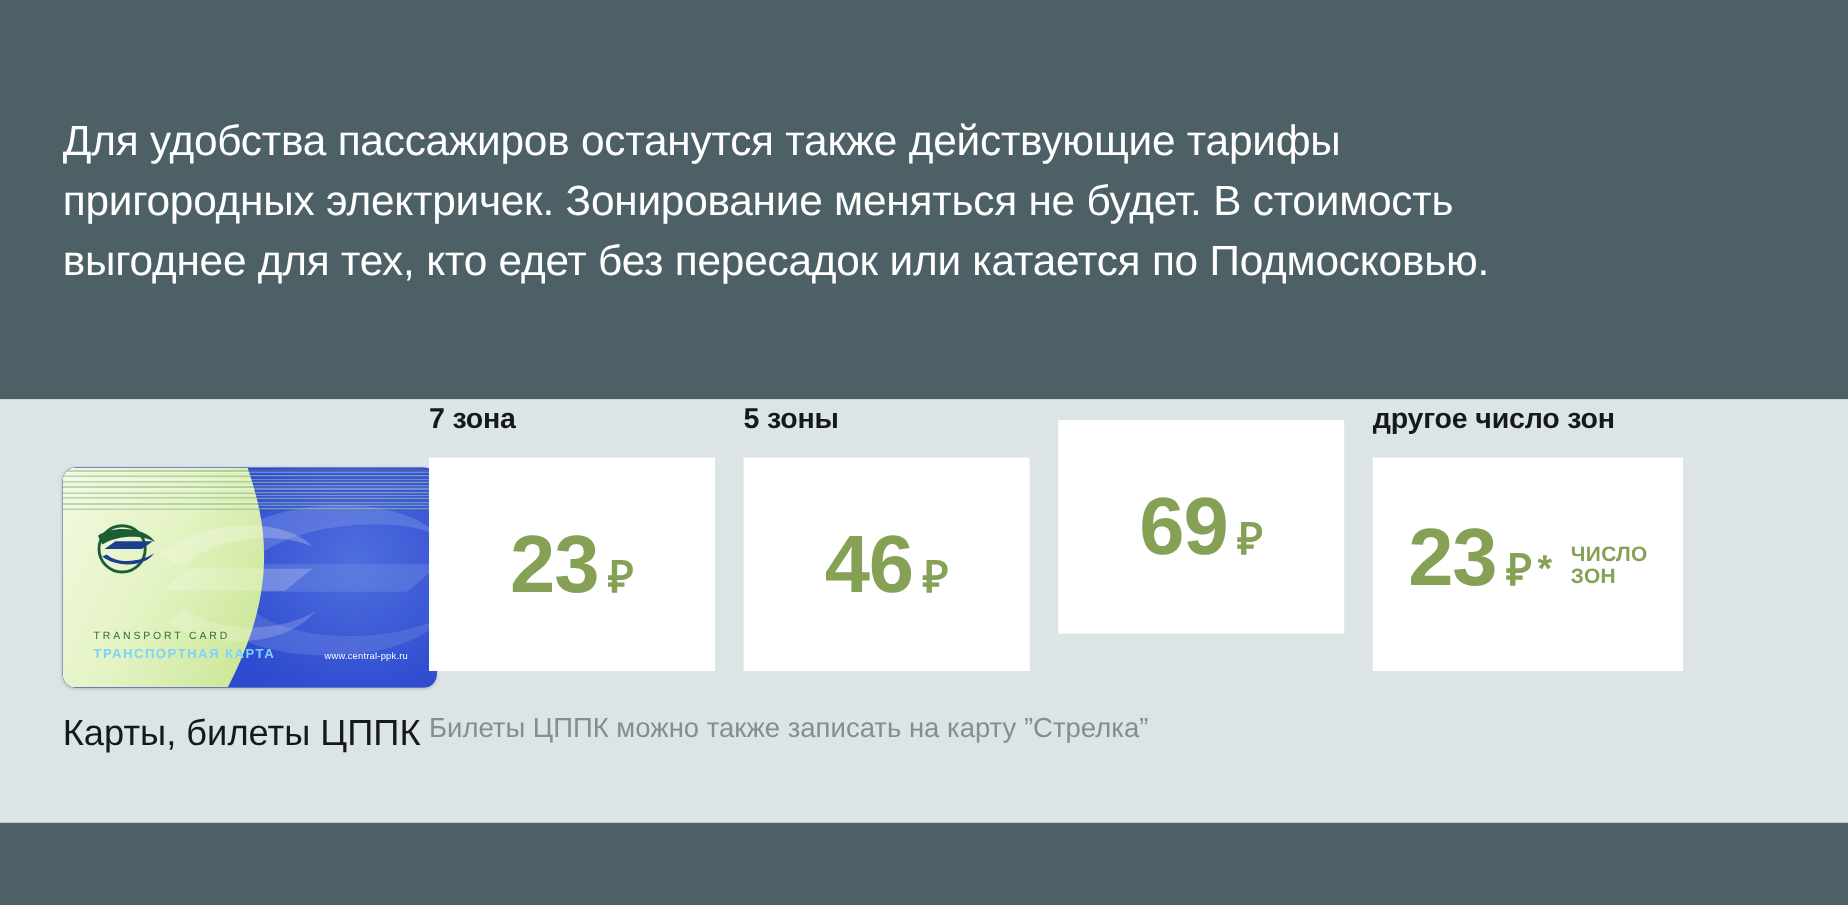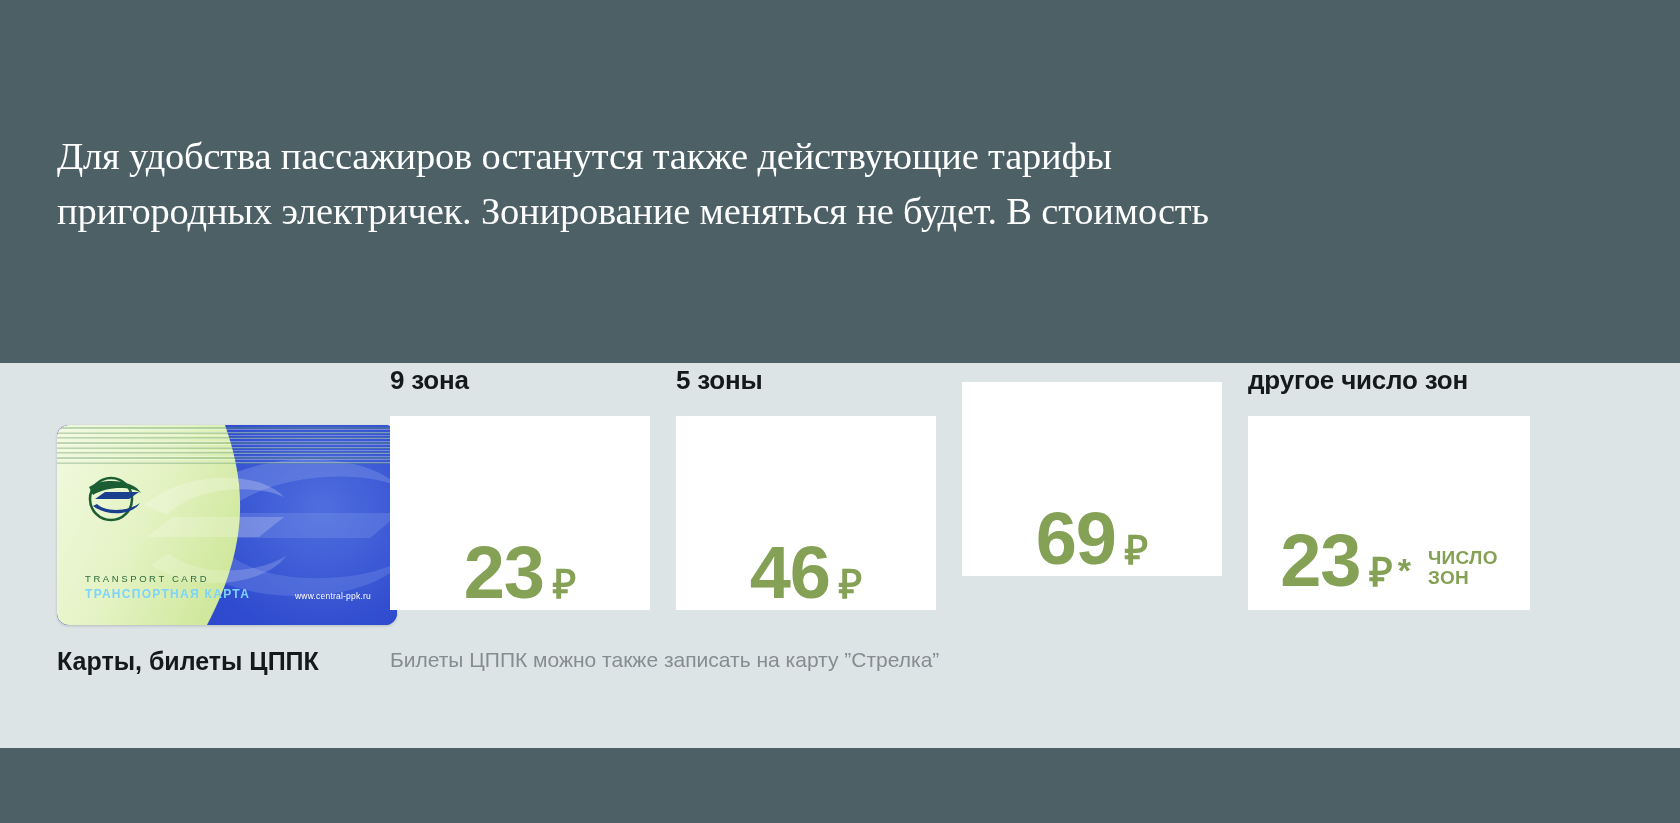--- a/index.html
+++ b/index.html
@@ -29,21 +29,21 @@
   }
   .header-text {
     padding-left:57px;
     padding-right:40px;
     color:#ffffff;
     font-size:38.5px;
     line-height:1.42;
     font-weight:400;
     letter-spacing:-0.2px;
     max-width:1560px;
-    font-family:Liberation Serif, serif;
+    font-family:Liberation Sans, sans-serif;
     margin-top:4px;
   }
   .header-text p { margin:0; white-space:nowrap; }
 
   
   .body-area {
     position:absolute;
     left:0; top:363px;
     width:1680px;
     height:385px;
@@ -140,23 +140,23 @@
   .card-url {
     position:absolute;
     left:238px; top:166px;
     font-size:8.5px;
     color:#ffffff;
     letter-spacing:0.2px;
     font-family:"Liberation Sans", sans-serif;
   }
   .card-label {
     margin-top:22px;
-    font-size:25px;
+    font-size:33px;
     color:#14191b;
-    font-weight:700;
+    font-weight:400;
     white-space:nowrap;
   }
 
   
   .zones {
     position:absolute;
     left:390px;
     top:0px;
     width:1240px;
     height:300px;
@@ -179,21 +179,21 @@
     height:34px;
     line-height:34px;
     letter-spacing:-0.2px;
   }
   .price-box {
     margin-top:19px;
     width:260px;
     height:194px;
     background:#ffffff;
     display:flex;
-    align-items:flex-end;
+    align-items:center;
     justify-content:center;
     position:relative;
   }
   .zone-col.c3 .price-box { width:282px; }
 
   .price-inner {
     display:flex;
     align-items:baseline;
     justify-content:center;
   }
@@ -231,21 +231,21 @@
     top:-22px;
     letter-spacing:0.3px;
   }
   .price-multiplier div { white-space:nowrap; }
 
   
   .bottom-note {
     position:absolute;
     left:390px;
     top:285px;
-    font-size:21px;
+    font-size:25px;
     color:#868d90;
     white-space:nowrap;
   }
 
   
   .footer-strip {
     position:absolute;
     left:0; top:748px;
     width:1680px; height:75px;
     background:#4c6066;
@@ -253,20 +253,21 @@
 </style>
 </head>
 <body>
 
 <div class="infographic">
 
   <div class="header-band">
     <div class="header-text">
       <p>Для удобства пассажиров останутся также действующие тарифы</p>
       <p>пригородных электричек. Зонирование меняться не будет. В стоимость</p>
+      <p>выгоднее для тех, кто едет без пересадок или катается по Подмосковью.</p>
     </div>
   </div>
 
   <div class="body-area">
 
     <div class="card-col">
       <div class="card-image">
         <div class="card-blue-base"></div>
 
         <svg class="card-blue-glyph" viewBox="0 0 230 170">
@@ -296,21 +297,21 @@
         <div class="card-caption-en">TRANSPORT CARD</div>
         <div class="card-caption-ru">ТРАНСПОРТНАЯ КАРТА</div>
         <div class="card-url">www.central-ppk.ru</div>
       </div>
       <div class="card-label">Карты, билеты ЦППК</div>
     </div>
 
     <div class="zones">
 
       <div class="zone-col c0">
-        <div class="zone-title">9 зона</div>
+        <div class="zone-title">7 зона</div>
         <div class="price-box">
           <div class="price-inner">
             <span class="price-amount">23</span>
             <span class="price-currency">₽</span>
           </div>
         </div>
       </div>
 
       <div class="zone-col c1">
         <div class="zone-title">5 зоны</div>

